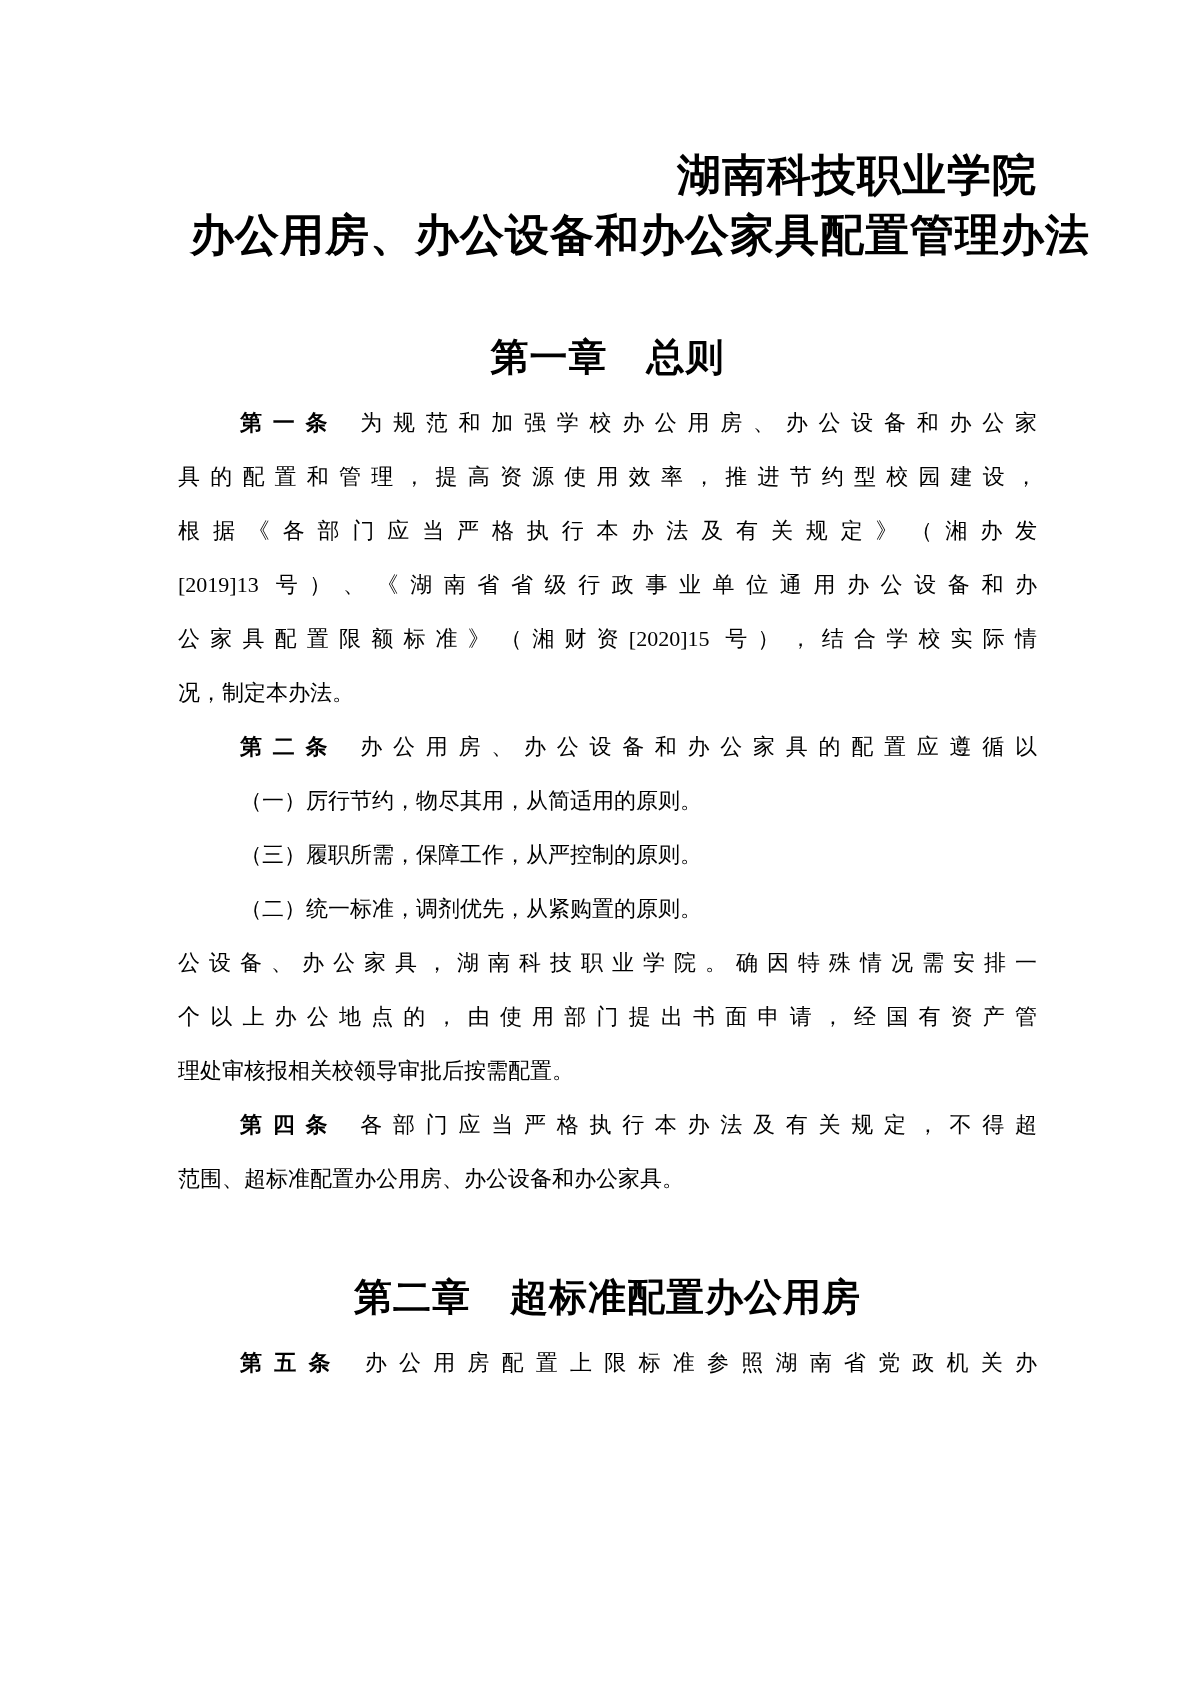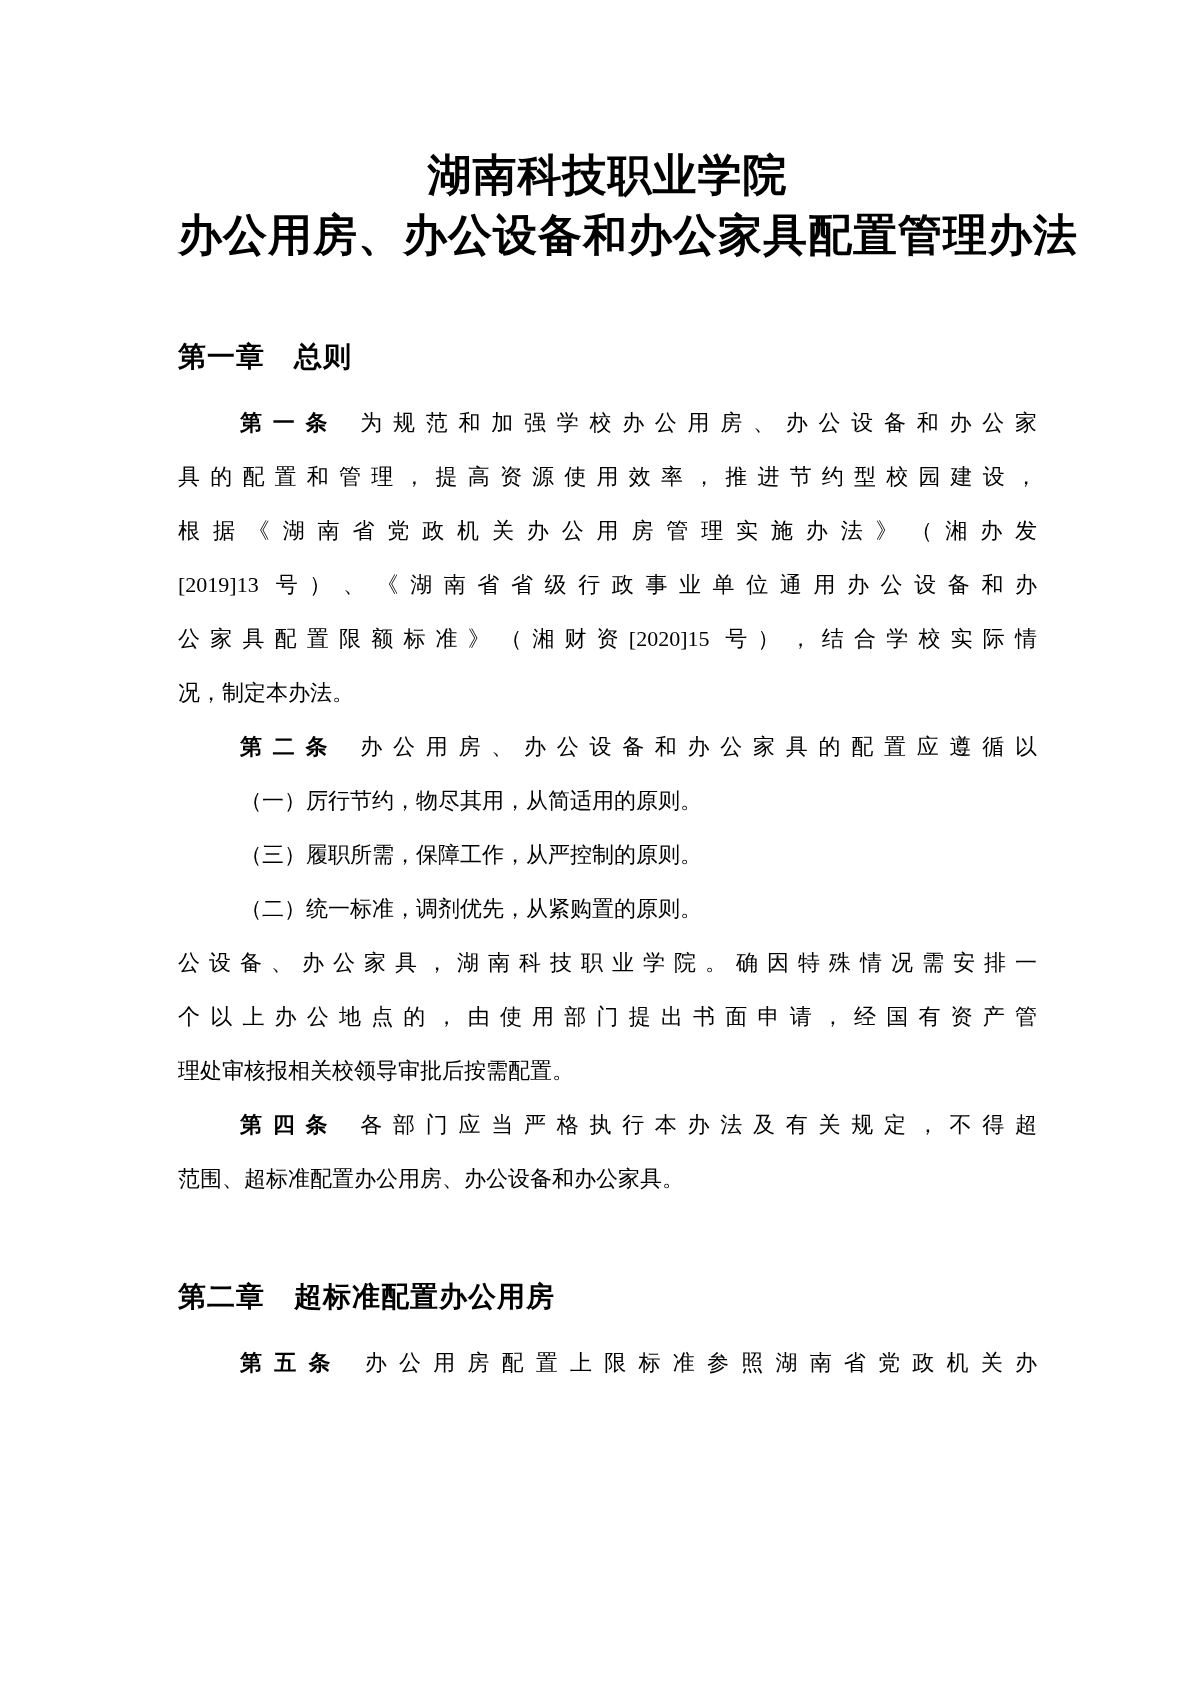--- a/index.html
+++ b/index.html
@@ -11,39 +11,41 @@
     font-family: "Liberation Serif", "DejaVu Serif", serif;
     overflow: hidden;
   }
   .page {
     box-sizing: border-box;
     width: 1191px;
     height: 1684px;
     padding: 146px 154px 0 178px;
   }
   .title-block {
-    text-align: center;
+    text-align: right;
+    margin-left: 12px;
   }
   .title-line {
     font-size: 44px;
     line-height: 60px;
     font-weight: 700;
     letter-spacing: 1px;
     white-space: nowrap;
   }
   .doc-body { }
   .line {
     font-size: 22px;
     line-height: 54px;
     white-space: nowrap;
   }
   .line.chapter {
     font-family: "Liberation Sans", "DejaVu Sans", sans-serif;
-    font-size: 28px;
+    font-size: 38px;
     font-weight: 700;
+    text-align: center;
     margin: 64px 0 12px 0;
     letter-spacing: 1px;
   }
   .line.first, .line.item {
     padding-left: 62px;
   }
   .line.fill {
     text-align: justify;
     text-align-last: justify;
   }
@@ -59,21 +61,21 @@
 <div class="page">
   <div class="title-block">
     <div class="title-line">湖南科技职业学院</div>
     <div class="title-line">办公用房、办公设备和办公家具配置管理办法</div>
   </div>
 
   <div class="doc-body">
       <div class="line chapter">第一章　总则</div>
       <div class="line first fill"><b class="term">第一条</b><span>为规范和加强学校办公用房、办公设备和办公家</span></div>
       <div class="line cont fill">具的配置和管理，提高资源使用效率，推进节约型校园建设，</div>
-      <div class="line cont fill">根据《湖南省党政机关办公用房管理实施办法》（湘办发</div>
+      <div class="line cont fill">根据《各部门应当严格执行本办法及有关规定》（湘办发</div>
       <div class="line cont fill">[2019]13 号）、《湖南省省级行政事业单位通用办公设备和办</div>
       <div class="line cont fill">公家具配置限额标准》（湘财资[2020]15 号），结合学校实际情</div>
       <div class="line cont">况，制定本办法。</div>
       <div class="line first fill"><b class="term">第二条</b><span>办公用房、办公设备和办公家具的配置应遵循以</span></div>
       <div class="line item">（一）厉行节约，物尽其用，从简适用的原则。</div>
       <div class="line item">（三）履职所需，保障工作，从严控制的原则。</div>
       <div class="line item">（二）统一标准，调剂优先，从紧购置的原则。</div>
       <div class="line cont fill">公设备、办公家具，湖南科技职业学院。确因特殊情况需安排一</div>
       <div class="line cont fill">个以上办公地点的，由使用部门提出书面申请，经国有资产管</div>
       <div class="line cont">理处审核报相关校领导审批后按需配置。</div>

